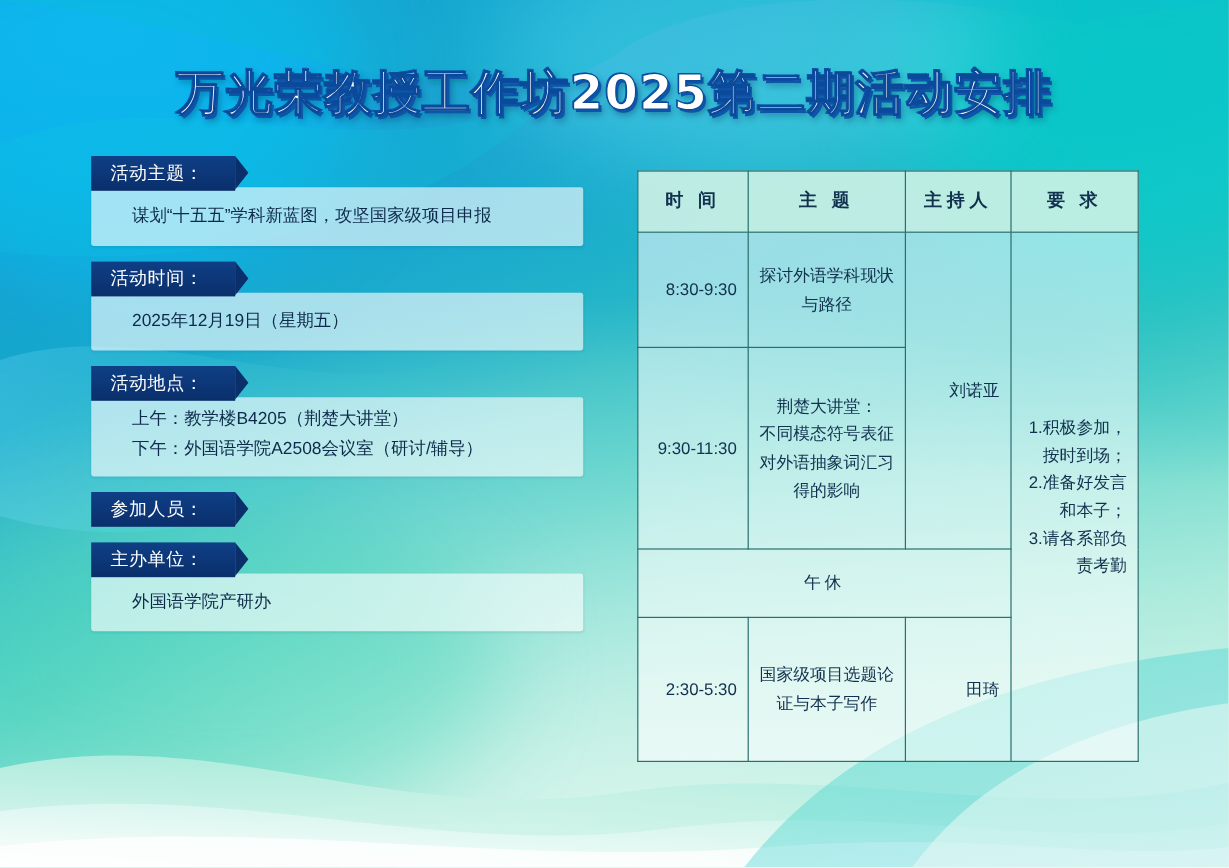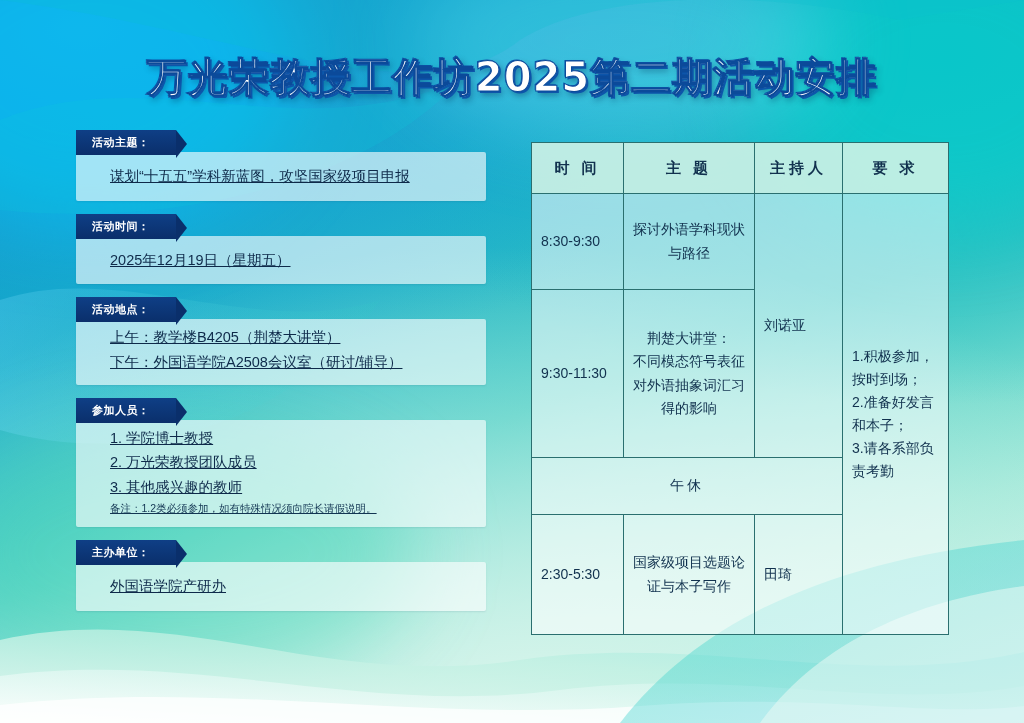--- a/index.html
+++ b/index.html
@@ -70,22 +70,22 @@
     left: 76px;
     top: 130px;
     width: 410px;
   }
   .block { margin-bottom: 13px; }
   .tag {
     position: relative;
     display: inline-block;
     background: linear-gradient(180deg, #0f3f86 0%, #0a2f6b 100%);
     color: #ffffff;
-    font-size: 11px;
-    font-weight: bold;
+    font-size: 15px;
+    font-weight: normal;
     padding: 5px 26px 5px 16px;
     letter-spacing: .5px;
     z-index: 2;
   }
   .tag:after {
     content: "";
     position: absolute;
     right: -11px;
     top: 0;
     width: 0;
@@ -105,21 +105,21 @@
     box-shadow: 0 1px 2px rgba(10, 50, 90, .10);
   }
   .panel .row { white-space: nowrap; }
   .panel.compact { padding-top: 6px; padding-bottom: 10px; }
   .note {
     font-size: 10.5px;
     color: #123552;
     line-height: 1.5;
     margin-top: 2px;
   }
-  .indent { padding-left: 16px; text-decoration: underline; }
+  .indent { padding-left: 16px; }
 
   
   .table-wrap {
     position: absolute;
     left: 531px;
     top: 142px;
     width: 417px;
   }
   table.sched {
     width: 417px;
@@ -140,21 +140,21 @@
     font-weight: bold;
     font-size: 15px;
     letter-spacing: 4px;
     height: 34px;
     text-align: center;
   }
   .col-time { width: 92px; }
   .col-topic { width: 131px; }
   .col-host { width: 88px; }
   .col-req { width: 106px; }
-  td.c { text-align: left; }
+  td.c { text-align: right; }
   td.l { text-align: center; }
   .cell-req { font-size: 13.5px; line-height: 1.9; }
   .lunch {
     text-align: center;
     letter-spacing: 3px;
     height: 40px;
   }
 </style>
 </head>
 <body>
@@ -221,26 +221,20 @@
       <div class="tag">活动地点：</div>
       <div class="panel compact">
         <div class="row indent">上午：教学楼B4205（荆楚大讲堂）</div>
         <div class="row indent">下午：外国语学院A2508会议室（研讨/辅导）</div>
       </div>
     </div>
 
 
     <div class="block">
       <div class="tag">参加人员：</div>
-      <div class="panel compact">
-        <div class="row indent">1. 学院博士教授</div>
-        <div class="row indent">2. 万光荣教授团队成员</div>
-        <div class="row indent">3. 其他感兴趣的教师</div>
-        <div class="note indent">备注：1.2类必须参加，如有特殊情况须向院长请假说明。</div>
-      </div>
     </div>
 
     <div class="block">
       <div class="tag">主办单位：</div>
       <div class="panel">
         <div class="row indent">外国语学院产研办</div>
       </div>
     </div>
 
   </div>

